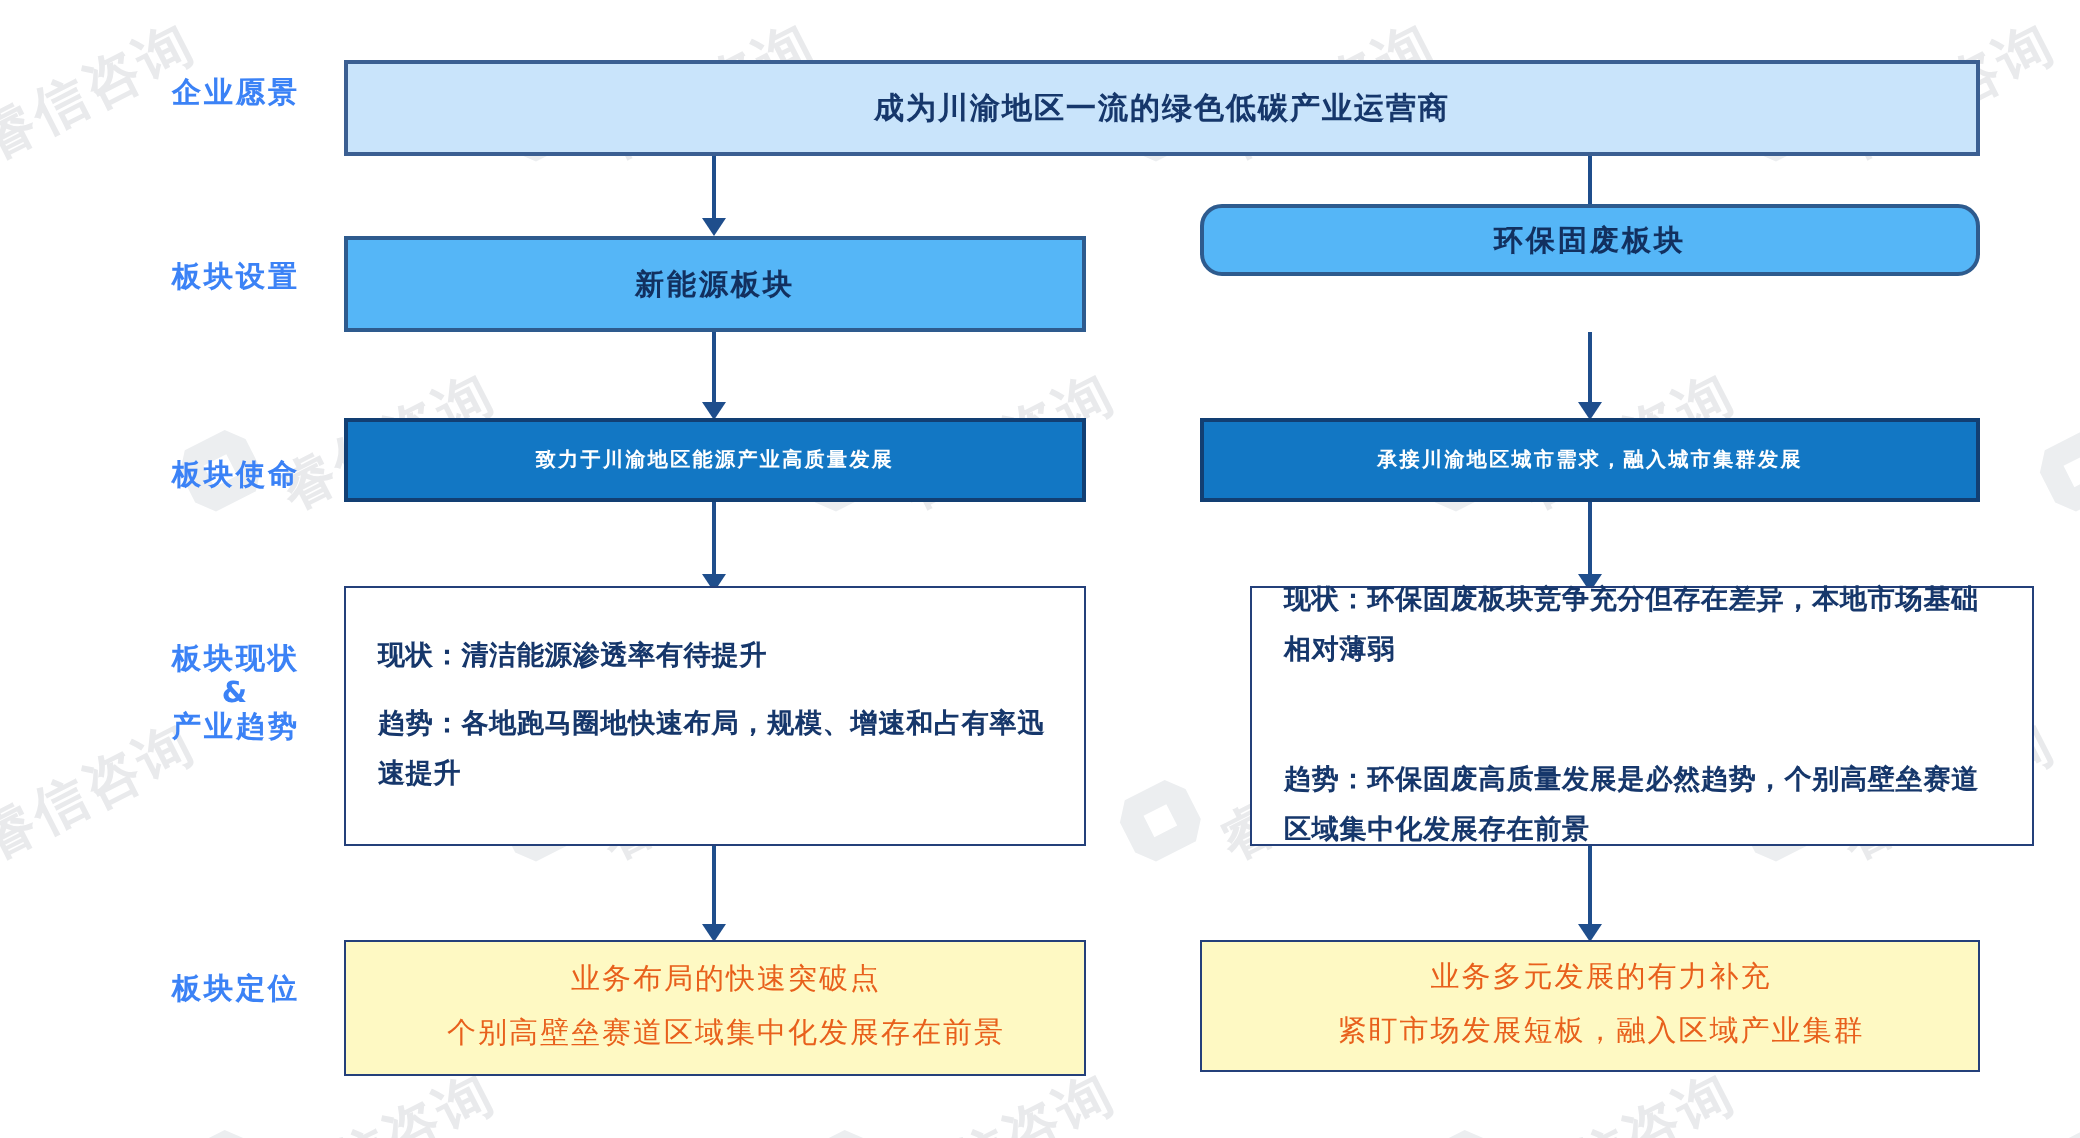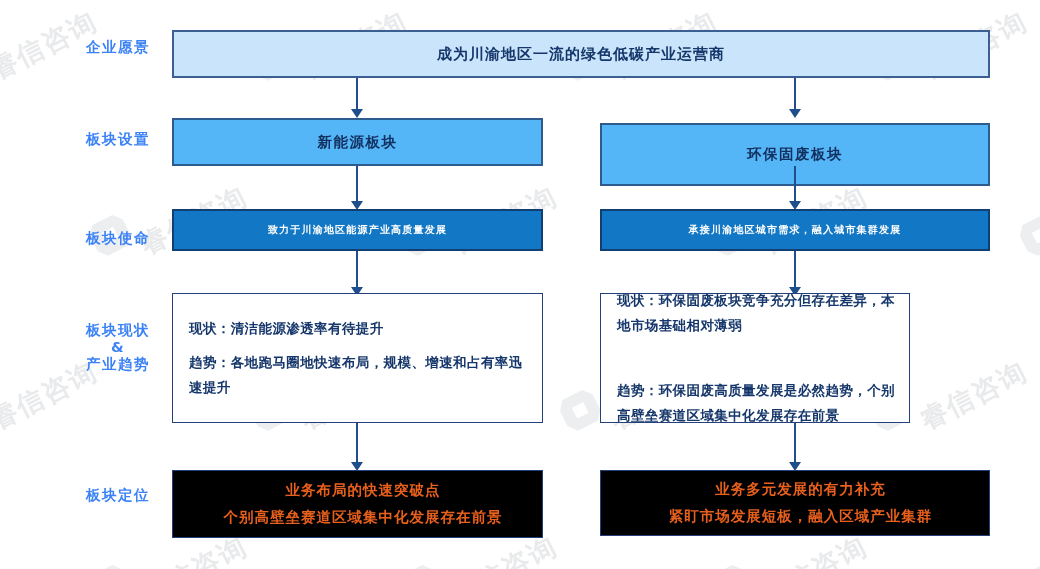--- a/index.html
+++ b/index.html
@@ -108,25 +108,25 @@
     line-height:25px;
     letter-spacing:0.4px;
     justify-content:center;
     padding:6px 14px 6px 16px;
     gap:9px;
   }
   .box-status p{margin:0;text-indent:0;}
 
   
   .box-position{
-    background:#000000;
+    background:#fef9c3;
     border:1.5px solid #24407a;
     color:#e8601c;
     font-size:14.5px;
-    font-weight:700;
+    font-weight:400;
     letter-spacing:1px;
     text-align:center;
     align-items:center;
     line-height:27px;
     padding-left:11px;
   }
   .box-position p{margin:0;}
 
   
   .arrow{
@@ -246,21 +246,21 @@
     <div class="shaft" style="height:31px;"></div>
     <div class="head" style="top:31px;"></div>
   </div>
   <div class="arrow" style="left:795px;top:78px;height:40px;">
     <div class="shaft" style="height:31px;"></div>
     <div class="head" style="top:31px;"></div>
   </div>
 
   <div class="box box-segment" style="left:172px;top:118px;width:371px;height:48px;">新能源板块</div>
 
-  <div class="box box-segment" style="left:600px;top:123px;width:390px;height:63px;">环保固废板块</div>
+  <div class="box box-segment" style="left:600px;top:102px;width:390px;height:36px;border-radius:11px;">环保固废板块</div>
 
   <div class="arrow" style="left:357px;top:166px;height:44px;">
     <div class="shaft" style="height:35px;"></div>
     <div class="head" style="top:35px;"></div>
   </div>
   <div class="arrow" style="left:795px;top:166px;height:44px;">
     <div class="shaft" style="height:35px;"></div>
     <div class="head" style="top:35px;"></div>
   </div>
 
@@ -275,21 +275,21 @@
   <div class="arrow" style="left:795px;top:251px;height:45px;">
     <div class="shaft" style="height:36px;"></div>
     <div class="head" style="top:36px;"></div>
   </div>
 
   <div class="box box-status" style="left:172px;top:293px;width:371px;height:130px;">
     <p>现状：清洁能源渗透率有待提升</p>
     <p>趋势：各地跑马圈地快速布局，规模、增速和占有率迅速提升</p>
   </div>
 
-  <div class="box box-status" style="left:600px;top:293px;width:310px;height:130px;gap:40px;">
+  <div class="box box-status" style="left:625px;top:293px;width:392px;height:130px;gap:40px;">
     <p>现状：环保固废板块竞争充分但存在差异，本地市场基础相对薄弱</p>
     <p>趋势：环保固废高质量发展是必然趋势，个别高壁垒赛道区域集中化发展存在前景</p>
   </div>
 
   <div class="arrow" style="left:357px;top:423px;height:49px;">
     <div class="shaft" style="height:39px;"></div>
     <div class="head" style="top:39px;"></div>
   </div>
   <div class="arrow" style="left:795px;top:423px;height:49px;">
     <div class="shaft" style="height:39px;"></div>

